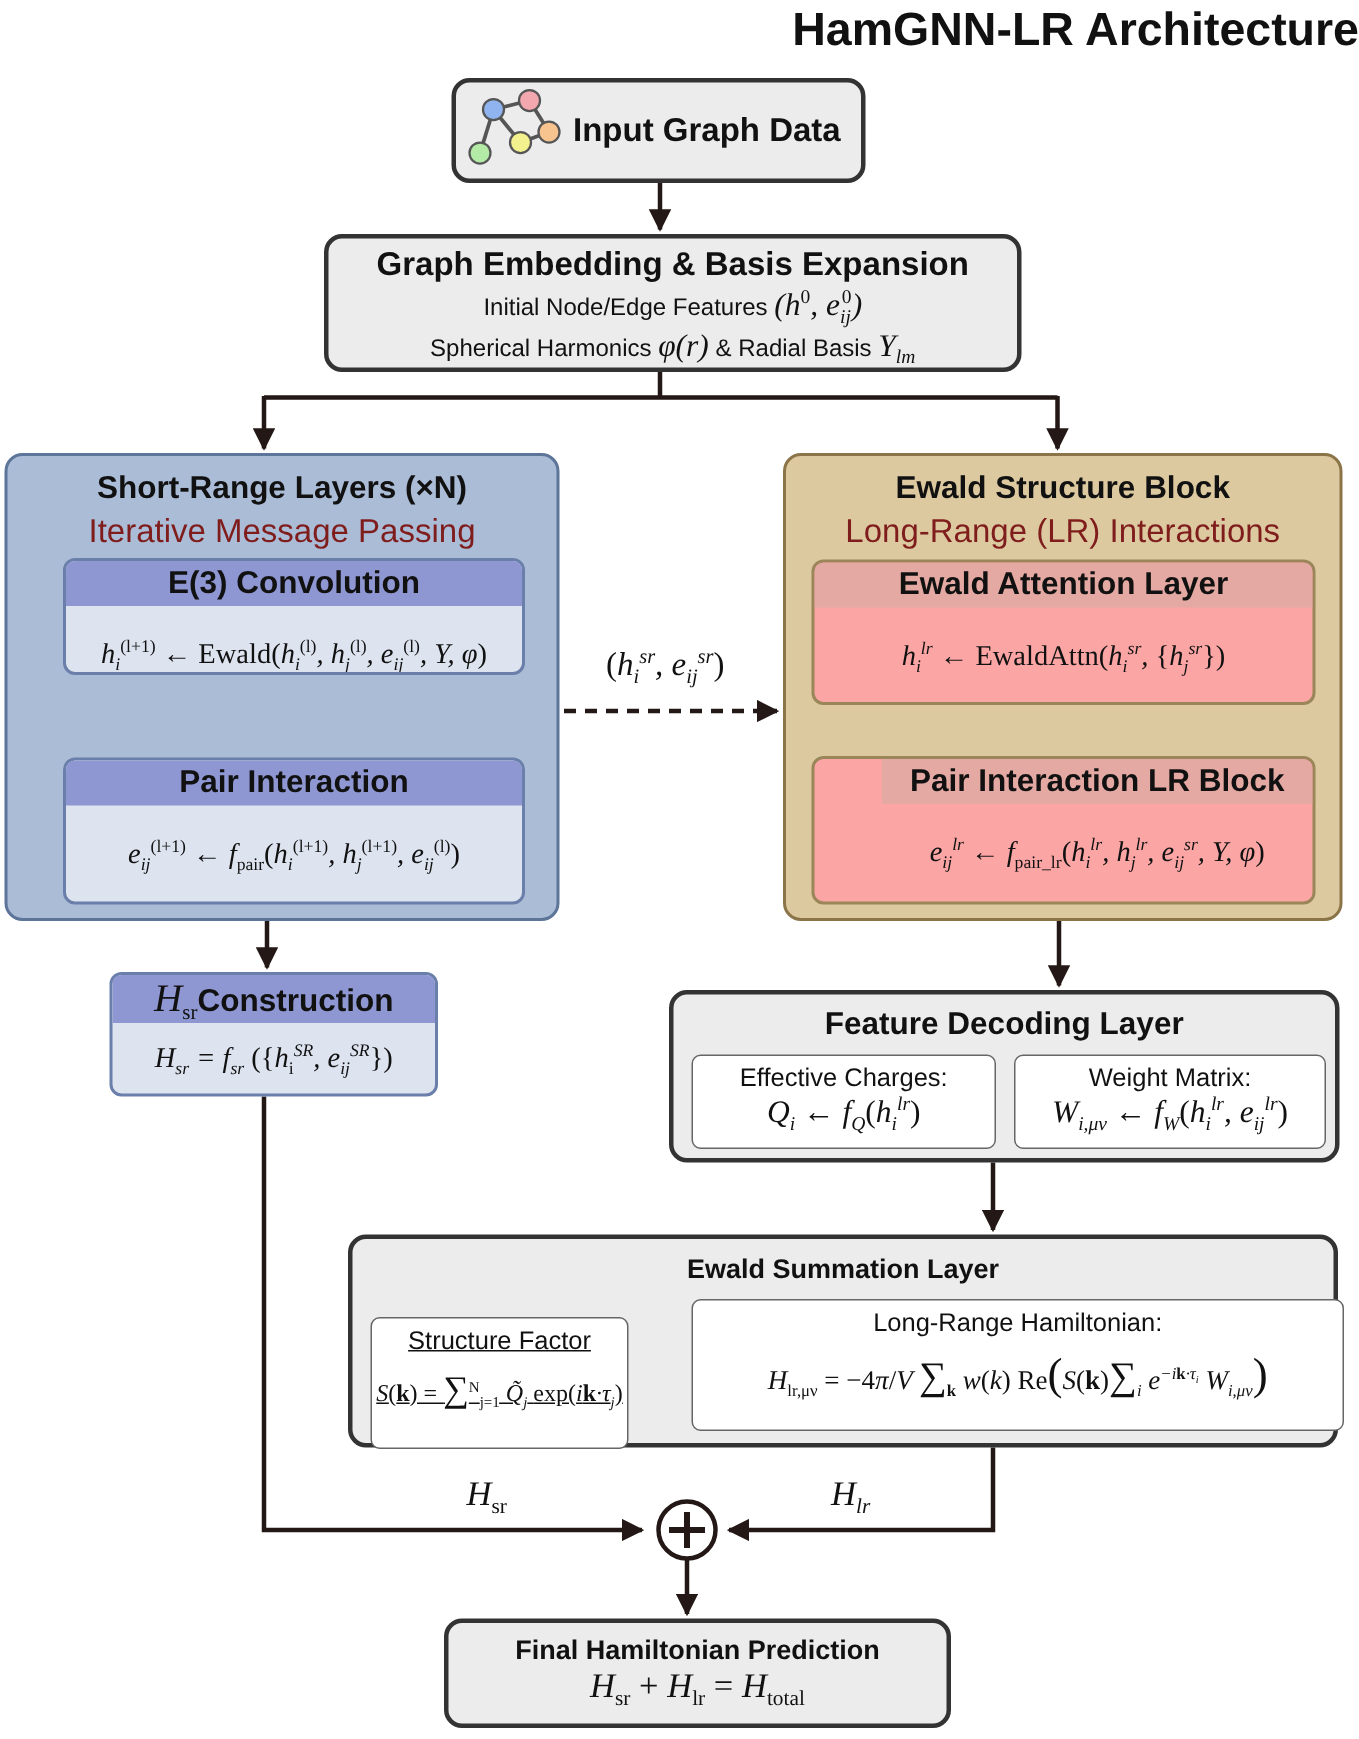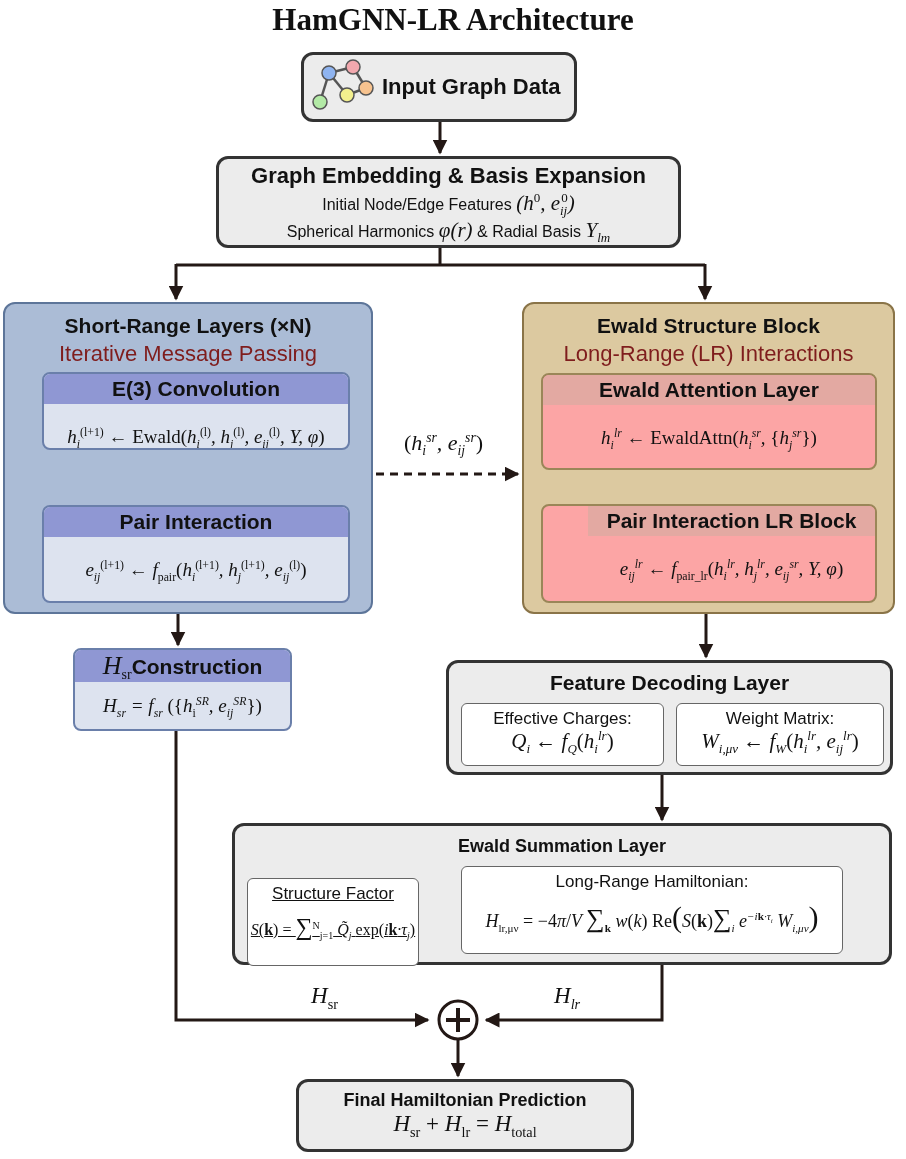--- a/index.html
+++ b/index.html
@@ -3,21 +3,21 @@
 <meta charset="utf-8">
 <style>
   html, body { margin: 0; padding: 0; background: #ffffff; }
   body { width: 906px; height: 1159px; position: relative; overflow: hidden;
          font-family: "Liberation Sans", sans-serif; color: #111; }
   .abs { position: absolute; box-sizing: border-box; }
   .serif { font-family: "Liberation Serif", serif; }
   .math { font-family: "Liberation Serif", serif; font-style: italic; }
   .rm { font-style: normal; }
   sub, sup { font-size: 62%; line-height: 0; }
-  .title { left: 0; top: 2px; width: 906px; text-align: center; font-family: Liberation Serif, serif;
+  .title { left: 0; top: 2px; width: 906px; text-align: right; font-family: Liberation Sans, sans-serif;
            font-weight: bold; font-size: 31px; }
   .graybox { background: #ececec; border: 3px solid #333; border-radius: 12px; }
   .center { text-align: center; }
 
   #input-box { left: 301px; top: 52px; width: 276px; height: 70px; display: flex; align-items: center; }
   #input-box .lbl { font-weight: bold; font-size: 22px; margin-left: 8px; }
 
   #embed-box { left: 216px; top: 156px; width: 465px; height: 92px; }
   #embed-box .t { font-weight: bold; font-size: 22px; margin-top: 4px; }
   #embed-box .l { font-size: 16px; margin-top: 2px; }
@@ -50,21 +50,21 @@
   #decode-box .t { font-weight: bold; font-size: 21px; margin-top: 8px; }
   .whitebox { background: #fff; border: 1.5px solid #666; border-radius: 6px; }
   #charges { left: 12px; top: 40px; width: 203px; height: 63px; }
   #weights { left: 227px; top: 40px; width: 208px; height: 63px; }
   .wb-l { font-size: 17px; margin-top: 5px; }
   .wb-e { font-size: 21px; }
 
   #ewald-sum { left: 232px; top: 823px; width: 660px; height: 142px; }
   #ewald-sum .t { font-weight: bold; font-size: 18px; margin-top: 10px; }
   #sf { left: 12px; top: 52px; width: 172px; height: 88px; text-decoration: underline; }
-  #lrh { left: 226px; top: 40px; width: 382px; height: 88px; }
+  #lrh { left: 226px; top: 40px; width: 435px; height: 88px; }
 
   #final-box { left: 296px; top: 1079px; width: 338px; height: 73px; }
   #final-box .t { font-weight: bold; font-size: 18px; margin-top: 8px; }
   #final-box .e { font-size: 23px; }
 
   .edge-lbl { font-size: 23px; }
 </style>
 </head>
 <body>
 

